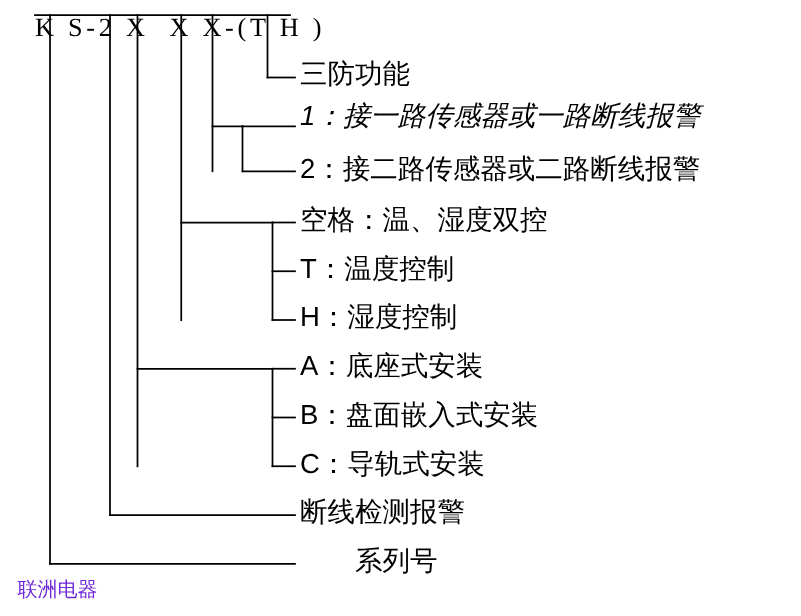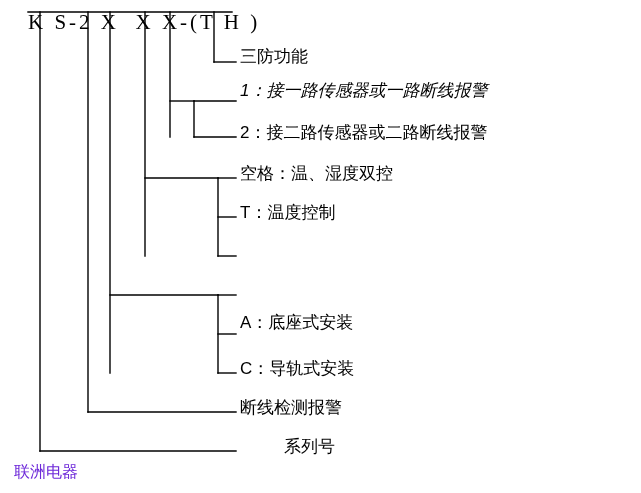--- a/index.html
+++ b/index.html
@@ -21,21 +21,21 @@
     left: 28px;
     font-family: "Liberation Serif", serif;
     font-size: 21px;
     letter-spacing: 3px;
     color: #000;
     white-space: pre;
   }
   .label {
     position: absolute;
     font-family: "Liberation Sans", sans-serif;
-    font-size: 17px;
+    font-size: 22px;
     color: #000;
     white-space: nowrap;
     line-height: 1;
   }
   .brand {
     position: absolute;
     left: 14px;
     top: 462px;
     font-family: "Liberation Sans", sans-serif;
     font-size: 16px;
@@ -91,20 +91,22 @@
       <line x1="40" y1="12" x2="40" y2="451"></line>
       <line x1="40" y1="451" x2="236" y2="451"></line>
     </g>
   </svg>
 
   <div class="label" style="left:240px; top:48px;">三防功能</div>
   <div class="label" style="left:240px; top:82px;font-style:italic;">1：接一路传感器或一路断线报警</div>
   <div class="label" style="left:240px; top:124px;">2：接二路传感器或二路断线报警</div>
   <div class="label" style="left:240px; top:204px;">T：温度控制</div>
   <div class="label" style="left:240px; top:165px;">空格：温、湿度双控</div>
-  <div class="label" style="left:240px; top:282px;margin-top:32px;">A：底座式安装</div>
+  <div class="label" style="left:240px; top:243px;">H：湿度控制</div>
+  <div class="label" style="left:240px; top:282px;">A：底座式安装</div>
+  <div class="label" style="left:240px; top:321px;">B：盘面嵌入式安装</div>
   <div class="label" style="left:240px; top:360px;">C：导轨式安装</div>
   <div class="label" style="left:240px; top:399px;">断线检测报警</div>
   <div class="label" style="left:240px; top:438px;margin-left:44px;">系列号</div>
 
   <div class="brand">联洲电器</div>
 
 </div>
 
 </body></html>

